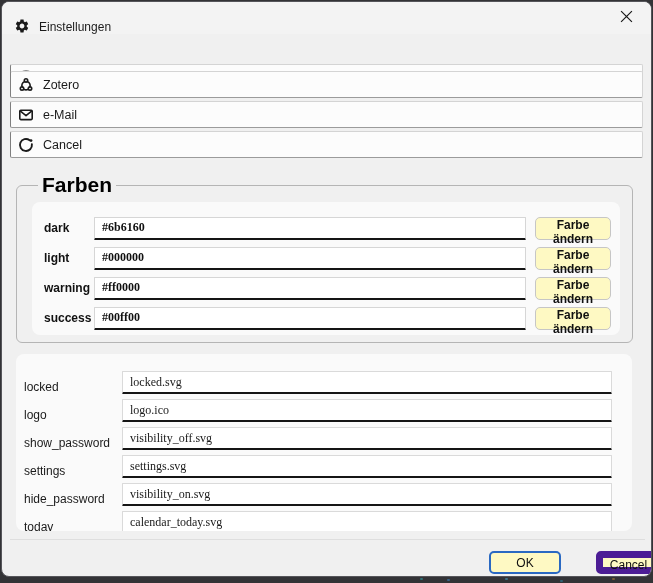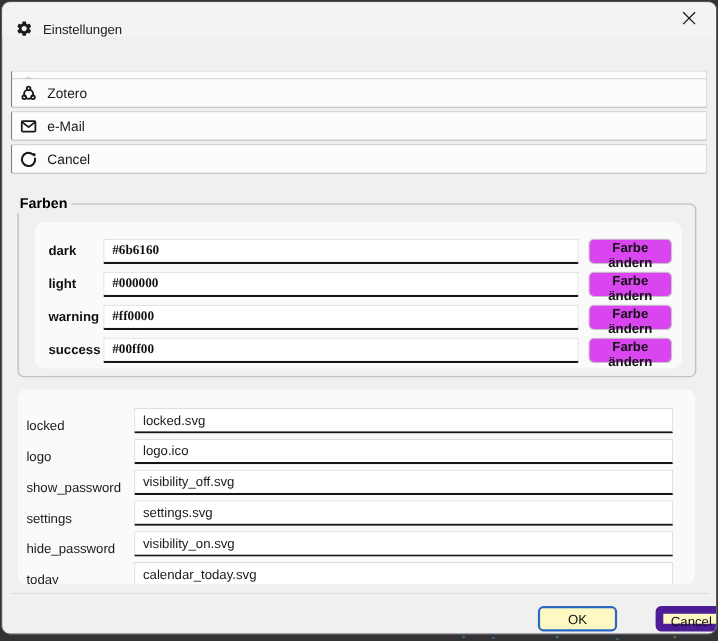--- a/index.html
+++ b/index.html
@@ -26,43 +26,43 @@
   .section-btn {
     position:absolute; left:8px; width:633px; height:27px;
     background:#fcfcfc; border:1px solid #d4d4d4; border-left-color:#7f7f7f; border-bottom-color:#9b9b9b;
     border-radius:2px; display:flex; align-items:center; padding-left:6px; gap:9px;
     font-size:12.5px; color:#1a1a1a; cursor:pointer; text-align:left;
   }
   .section-btn .sec-icon { width:17px; height:17px; flex:0 0 auto; display:flex; align-items:center; justify-content:center; }
 
   
   .groupbox { position:absolute; left:14px; top:183px; width:617px; height:158px; border:1px solid #b5b5b5; border-radius:6px; }
-  .groupbox-legend { position:absolute; left:12px; top:173px; height:19px; line-height:19px; padding:0 4px; background:#f0f0f0; font-size:13px; font-weight:bold; color:#000; }
+  .groupbox-legend { position:absolute; left:36px; top:173px; height:19px; line-height:19px; padding:0 4px; background:#f0f0f0; font-size:21px; font-weight:bold; color:#000; }
   .farben-panel { position:absolute; left:30px; top:200px; width:588px; height:133px; background:#fafafa; border-radius:8px; padding:14px 0 0 12px; }
   .farben-row { display:flex; align-items:center; height:24px; margin-bottom:6px; }
   .farben-row .row-label { width:50px; font-size:12px; font-weight:bold; color:#111; }
   .color-input {
     width:432px; height:23px; background:#ffffff;
     border:1px solid #d6d6d6; border-bottom:2px solid #151515; border-radius:1px;
     font-family:Liberation Serif, serif; font-size:12px; font-weight:bold; color:#111; padding:0 7px;
   }
   .change-btn {
-    margin-left:9px; width:76px; height:23px; background:#d946ef;
+    margin-left:9px; width:76px; height:23px; background:#fef9c3;
     border:1px solid #c6c6c6; border-radius:5px;
     font-family:"Liberation Sans","DejaVu Sans",sans-serif; font-size:12px; font-weight:bold; color:#111; cursor:pointer;
   }
 
   
   .icons-panel { position:absolute; left:14px; top:352px; width:616px; height:177px; background:#fafafa; border-radius:8px; overflow:hidden; padding:12px 0 0 8px; }
   .icon-row { display:flex; align-items:flex-end; height:28px; }
   .icon-row .row-label { width:98px; font-size:12px; color:#1a1a1a; }
   .file-input {
     width:490px; height:23px; background:#ffffff;
     border:1px solid #dadada; border-bottom:2px solid #151515; border-radius:1px;
-    font-family:Liberation Sans, sans-serif; font-size:12px; color:#1a1a1a; padding:0 7px;
+    font-family:Liberation Serif, serif; font-size:12px; color:#1a1a1a; padding:0 7px;
   }
 
   .footer-sep { position:absolute; left:8px; top:537px; width:635px; height:1px; background:#dedede; }
 
   
   .ok-btn, .cancel-btn {
     position:absolute; top:549px; height:23px; background:#fef9c3; border-radius:5px;
     font-family:"Liberation Sans","DejaVu Sans",sans-serif; font-size:12px; color:#111; cursor:pointer;
   }
   .ok-btn { left:487px; width:72px; border:2px solid #2a69c2; }

